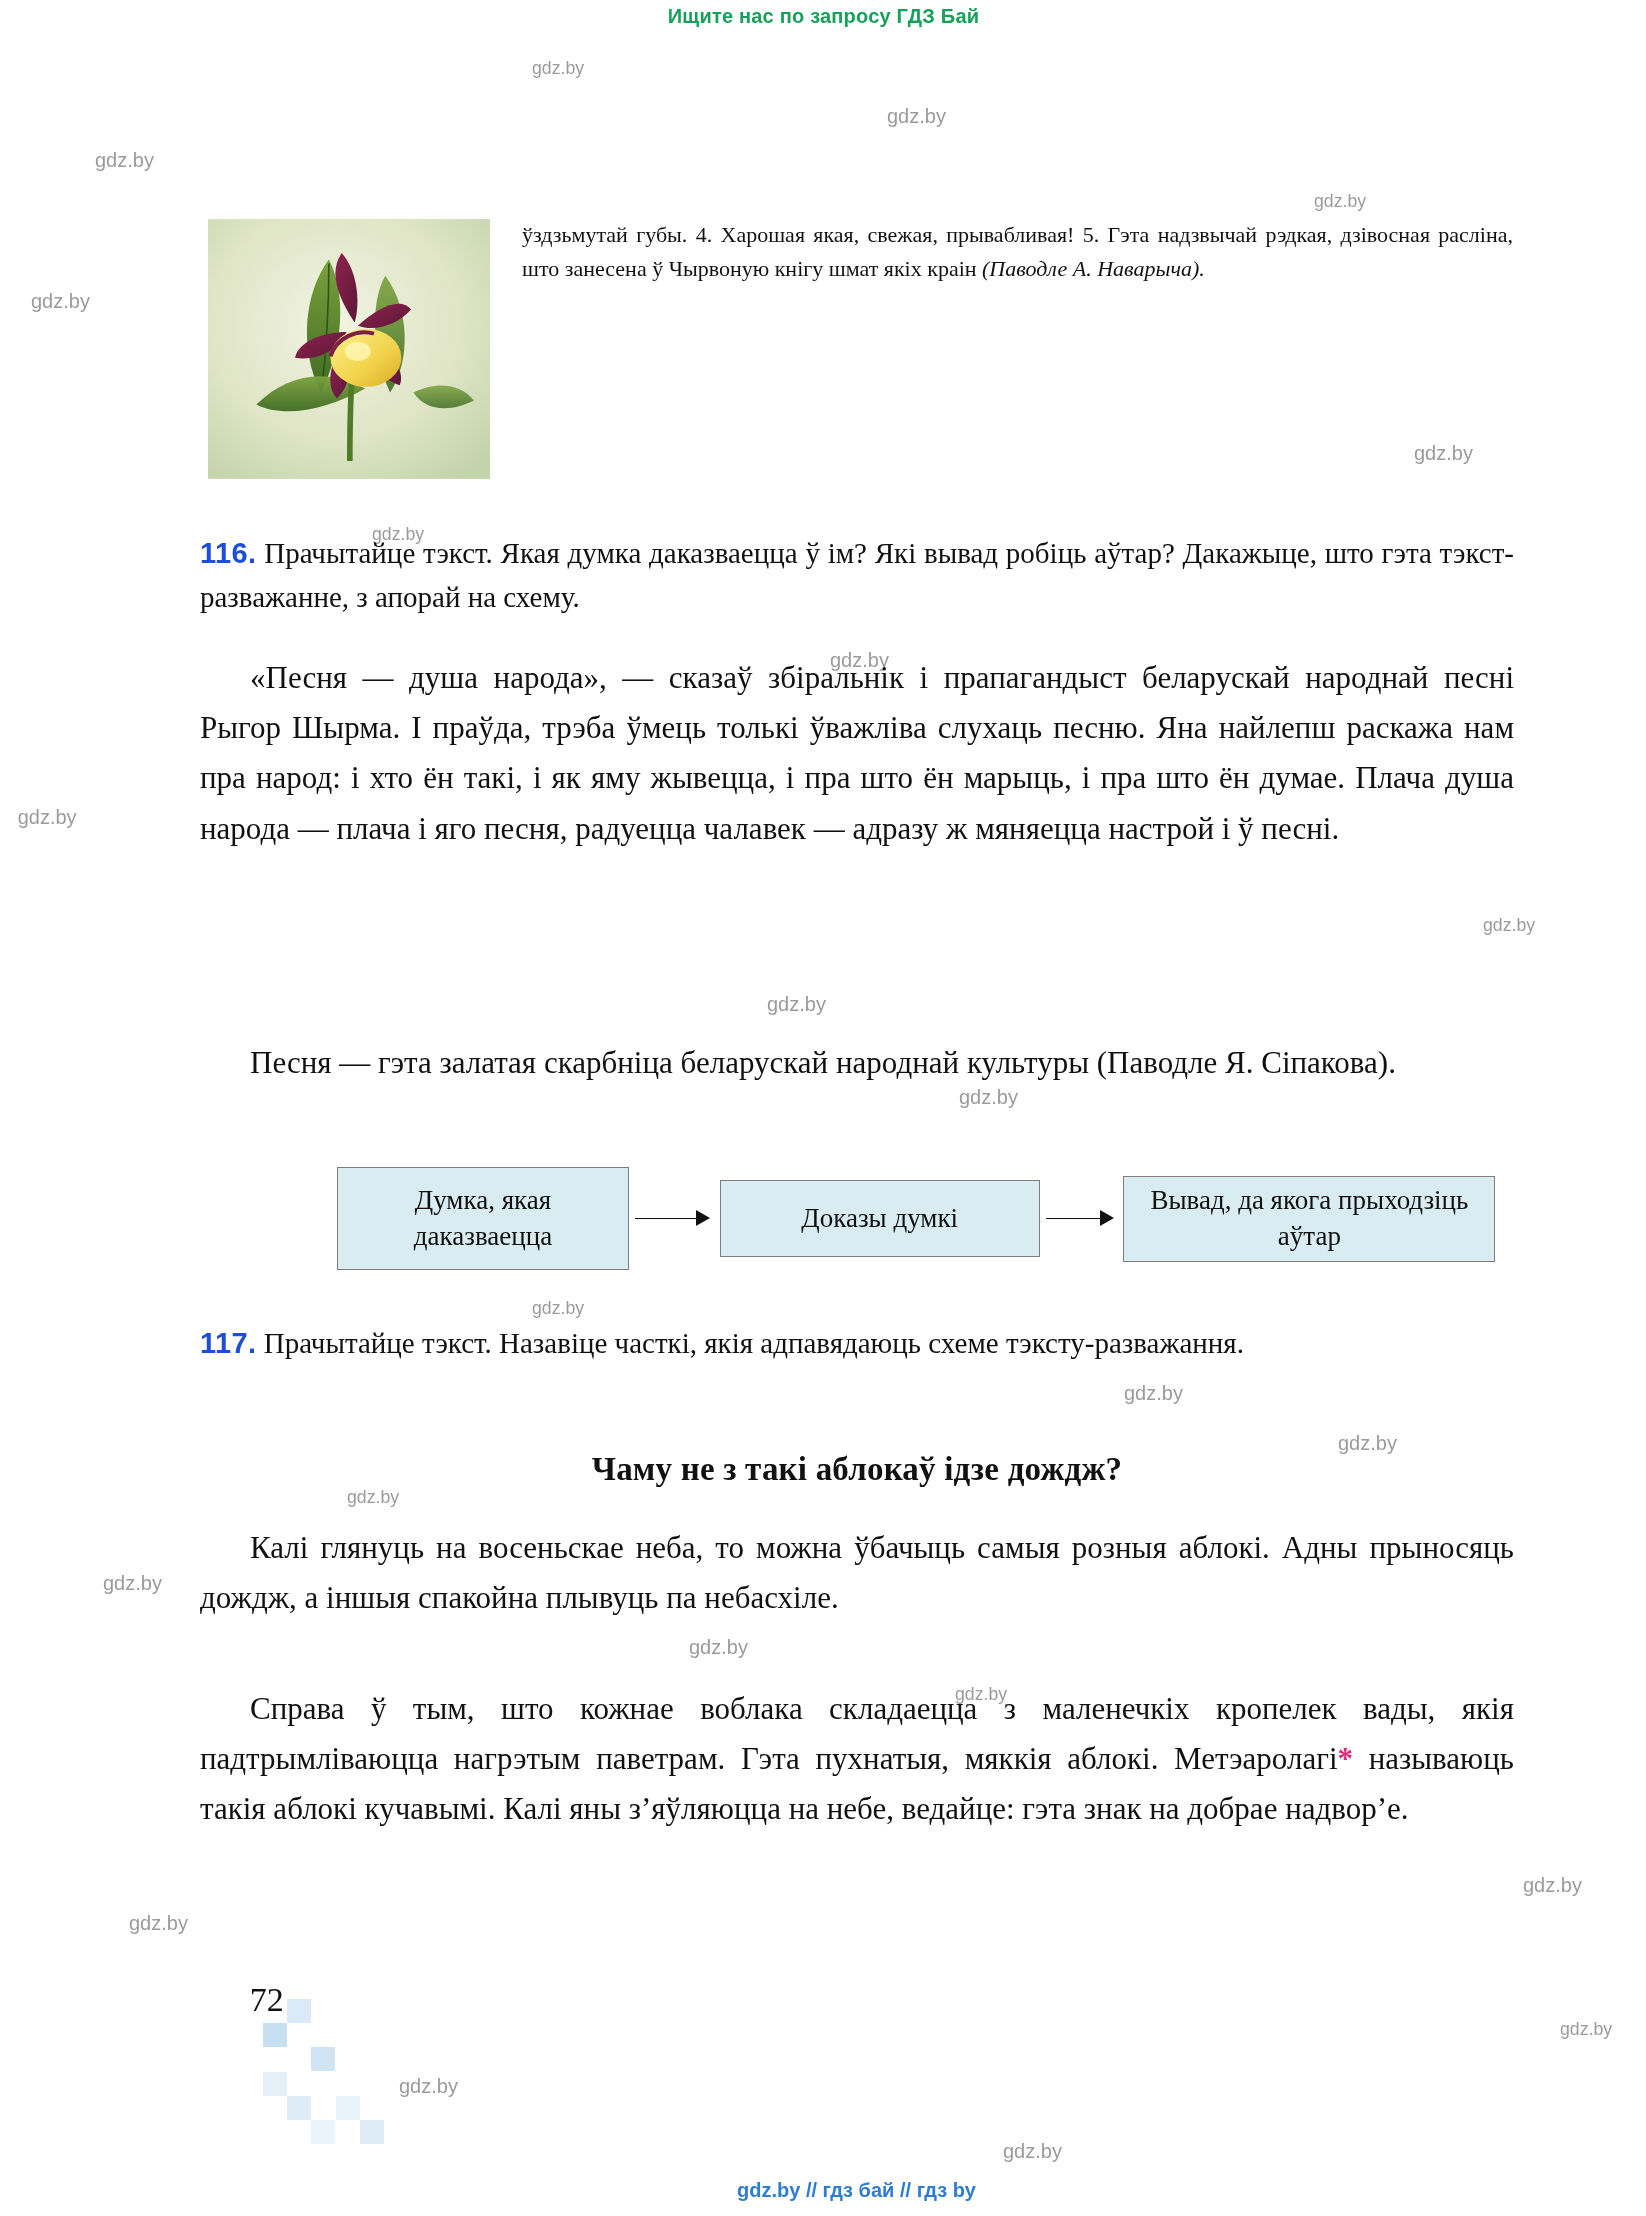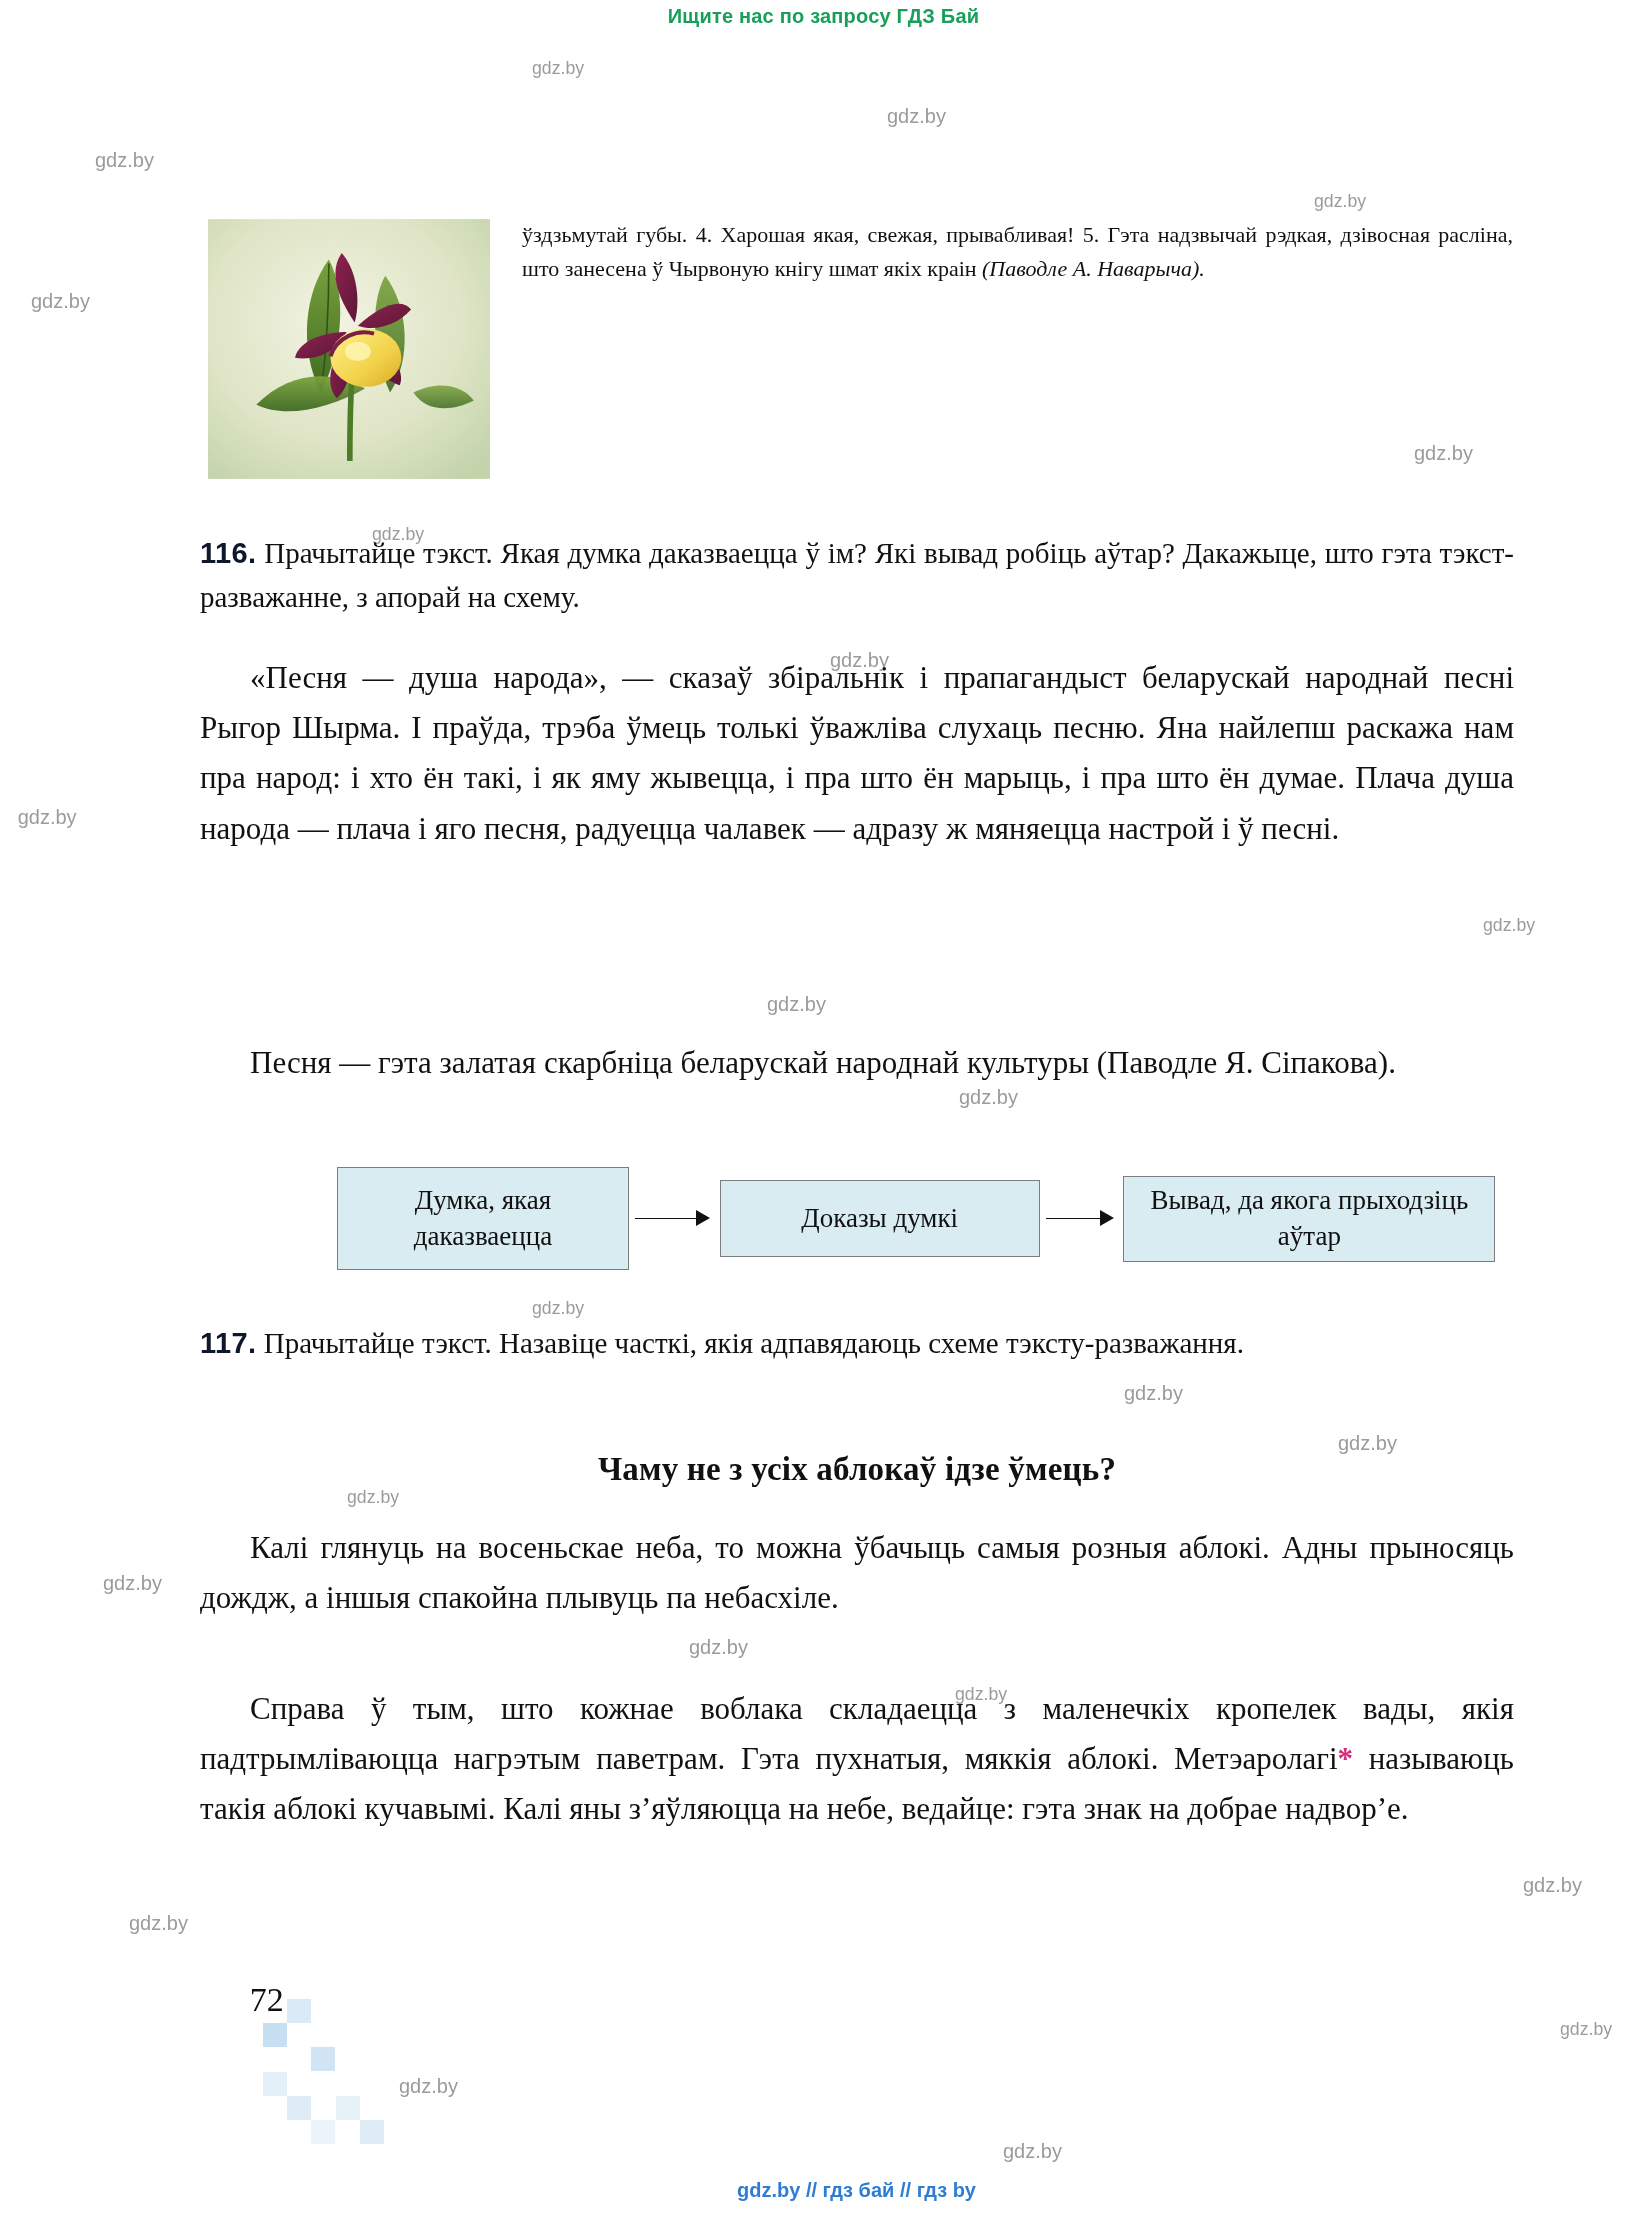--- a/index.html
+++ b/index.html
@@ -86,21 +86,21 @@
   }
   .top-text .italic { font-style: italic; }
 
   .block {
     position: absolute;
     width: 1314px;
     left: 0;
   }
 
   .exnum {
-    color: #0f172a;
+    color: #1d4ed8;
     font-weight: bold;
     font-family: "Liberation Sans", sans-serif;
     font-size: 29px;
     letter-spacing: 0.4px;
   }
   .task {
     font-size: 29px;
     line-height: 1.5;
     text-align: justify;
   }
@@ -288,21 +288,21 @@
     <div class="sbox b2">Доказы думкі</div>
     <div class="arrow a2"></div>
     <div class="gapfix" style="width:11.3px;"></div>
     <div class="sbox b3">Вывад, да якога прыходзіць аўтар</div>
   </div>
 
   <div class="block task" style="top:1322px;">
     <span class="exnum">117.</span><span> Прачытайце тэкст. Назавіце часткі, якія адпавядаюць схеме тэксту-разважання.</span>
   </div>
 
-  <div class="block title-center" style="top:1451px;">Чаму не з усіх аблокаў ідзе ўмець?</div>
+  <div class="block title-center" style="top:1451px;">Чаму не з такі аблокаў ідзе дождж?</div>
 
   <div class="block body-par" style="top:1523px;">Калі глянуць на восеньскае неба, то можна ўбачыць самыя розныя аблокі. Адны прыносяць дождж, а іншыя спакойна плывуць па небасхіле.</div>
 
   <div class="block body-par" style="top:1684px;">
     <span>Справа ў тым, што кожнае воблака складаецца з маленечкіх кропелек вады, якія падтрымліваюцца нагрэтым паветрам. Гэта пухнатыя, мяккія аблокі. Метэаролагі</span><span class="asterisk">*</span><span> называюць такія аблокі кучавымі. Калі яны з’яўляюцца на небе, ведайце: гэта знак на добрае надвор’е.</span>
   </div>
 
   <div class="pagenum">72</div>
 
   <div class="checkers">

